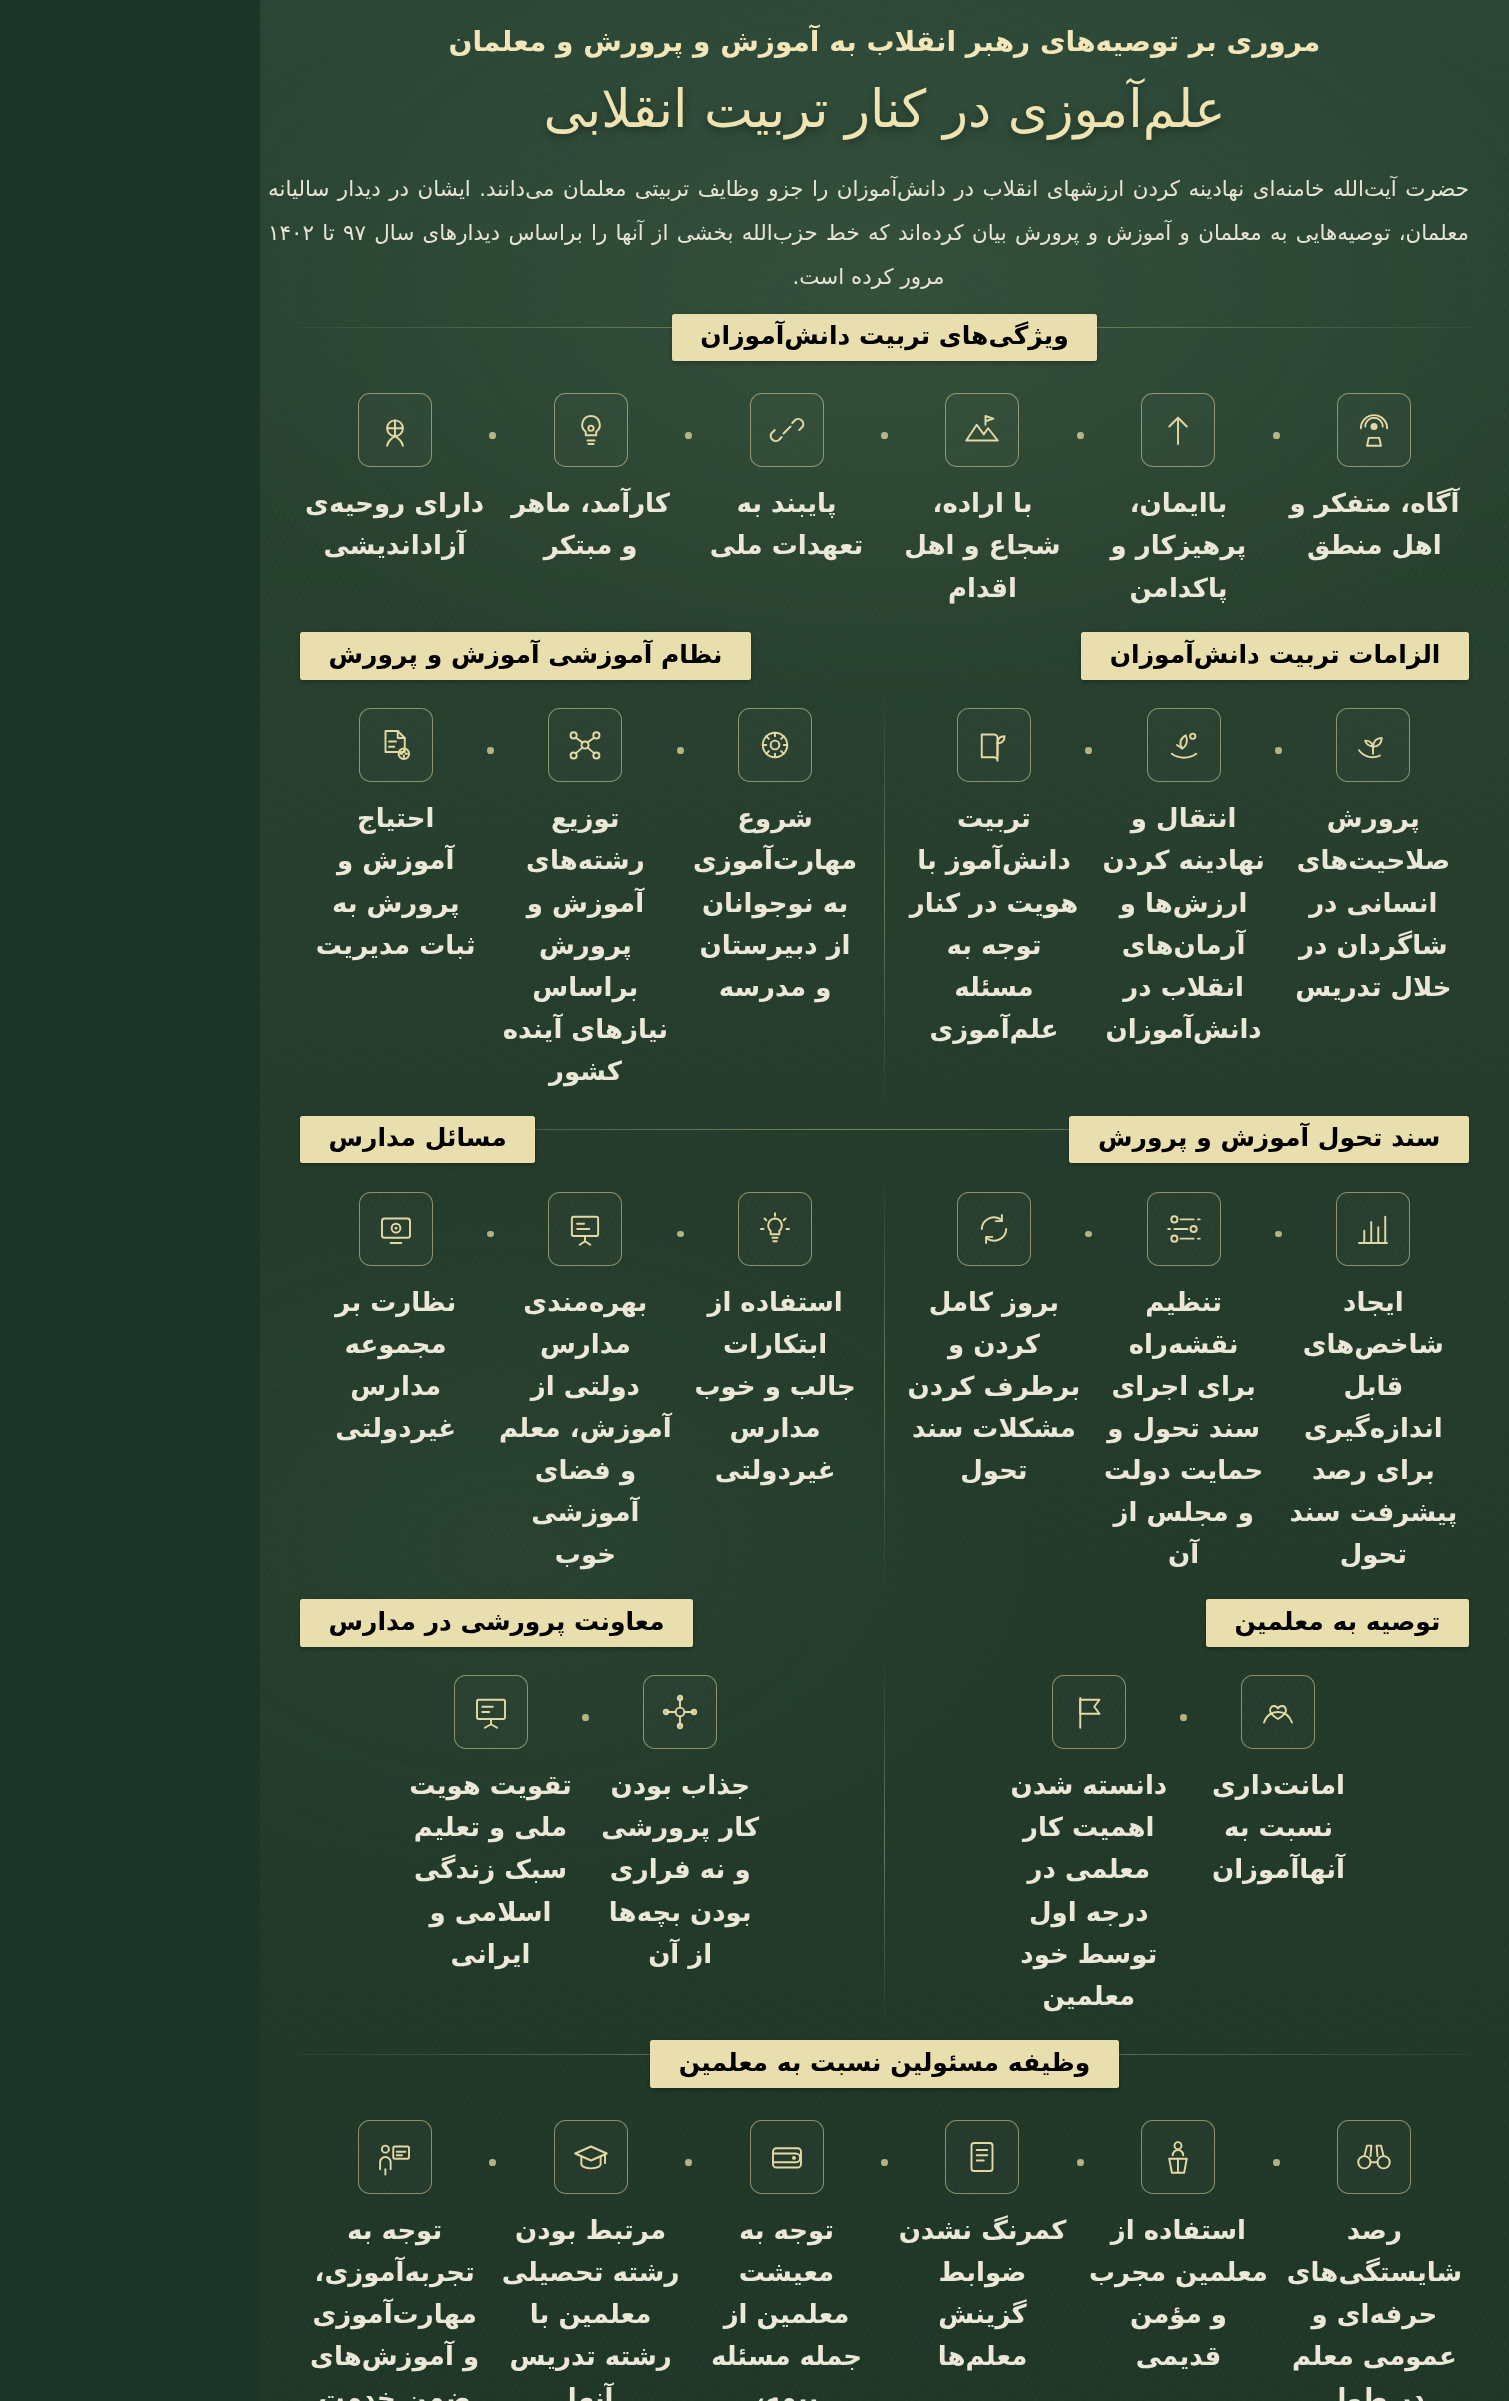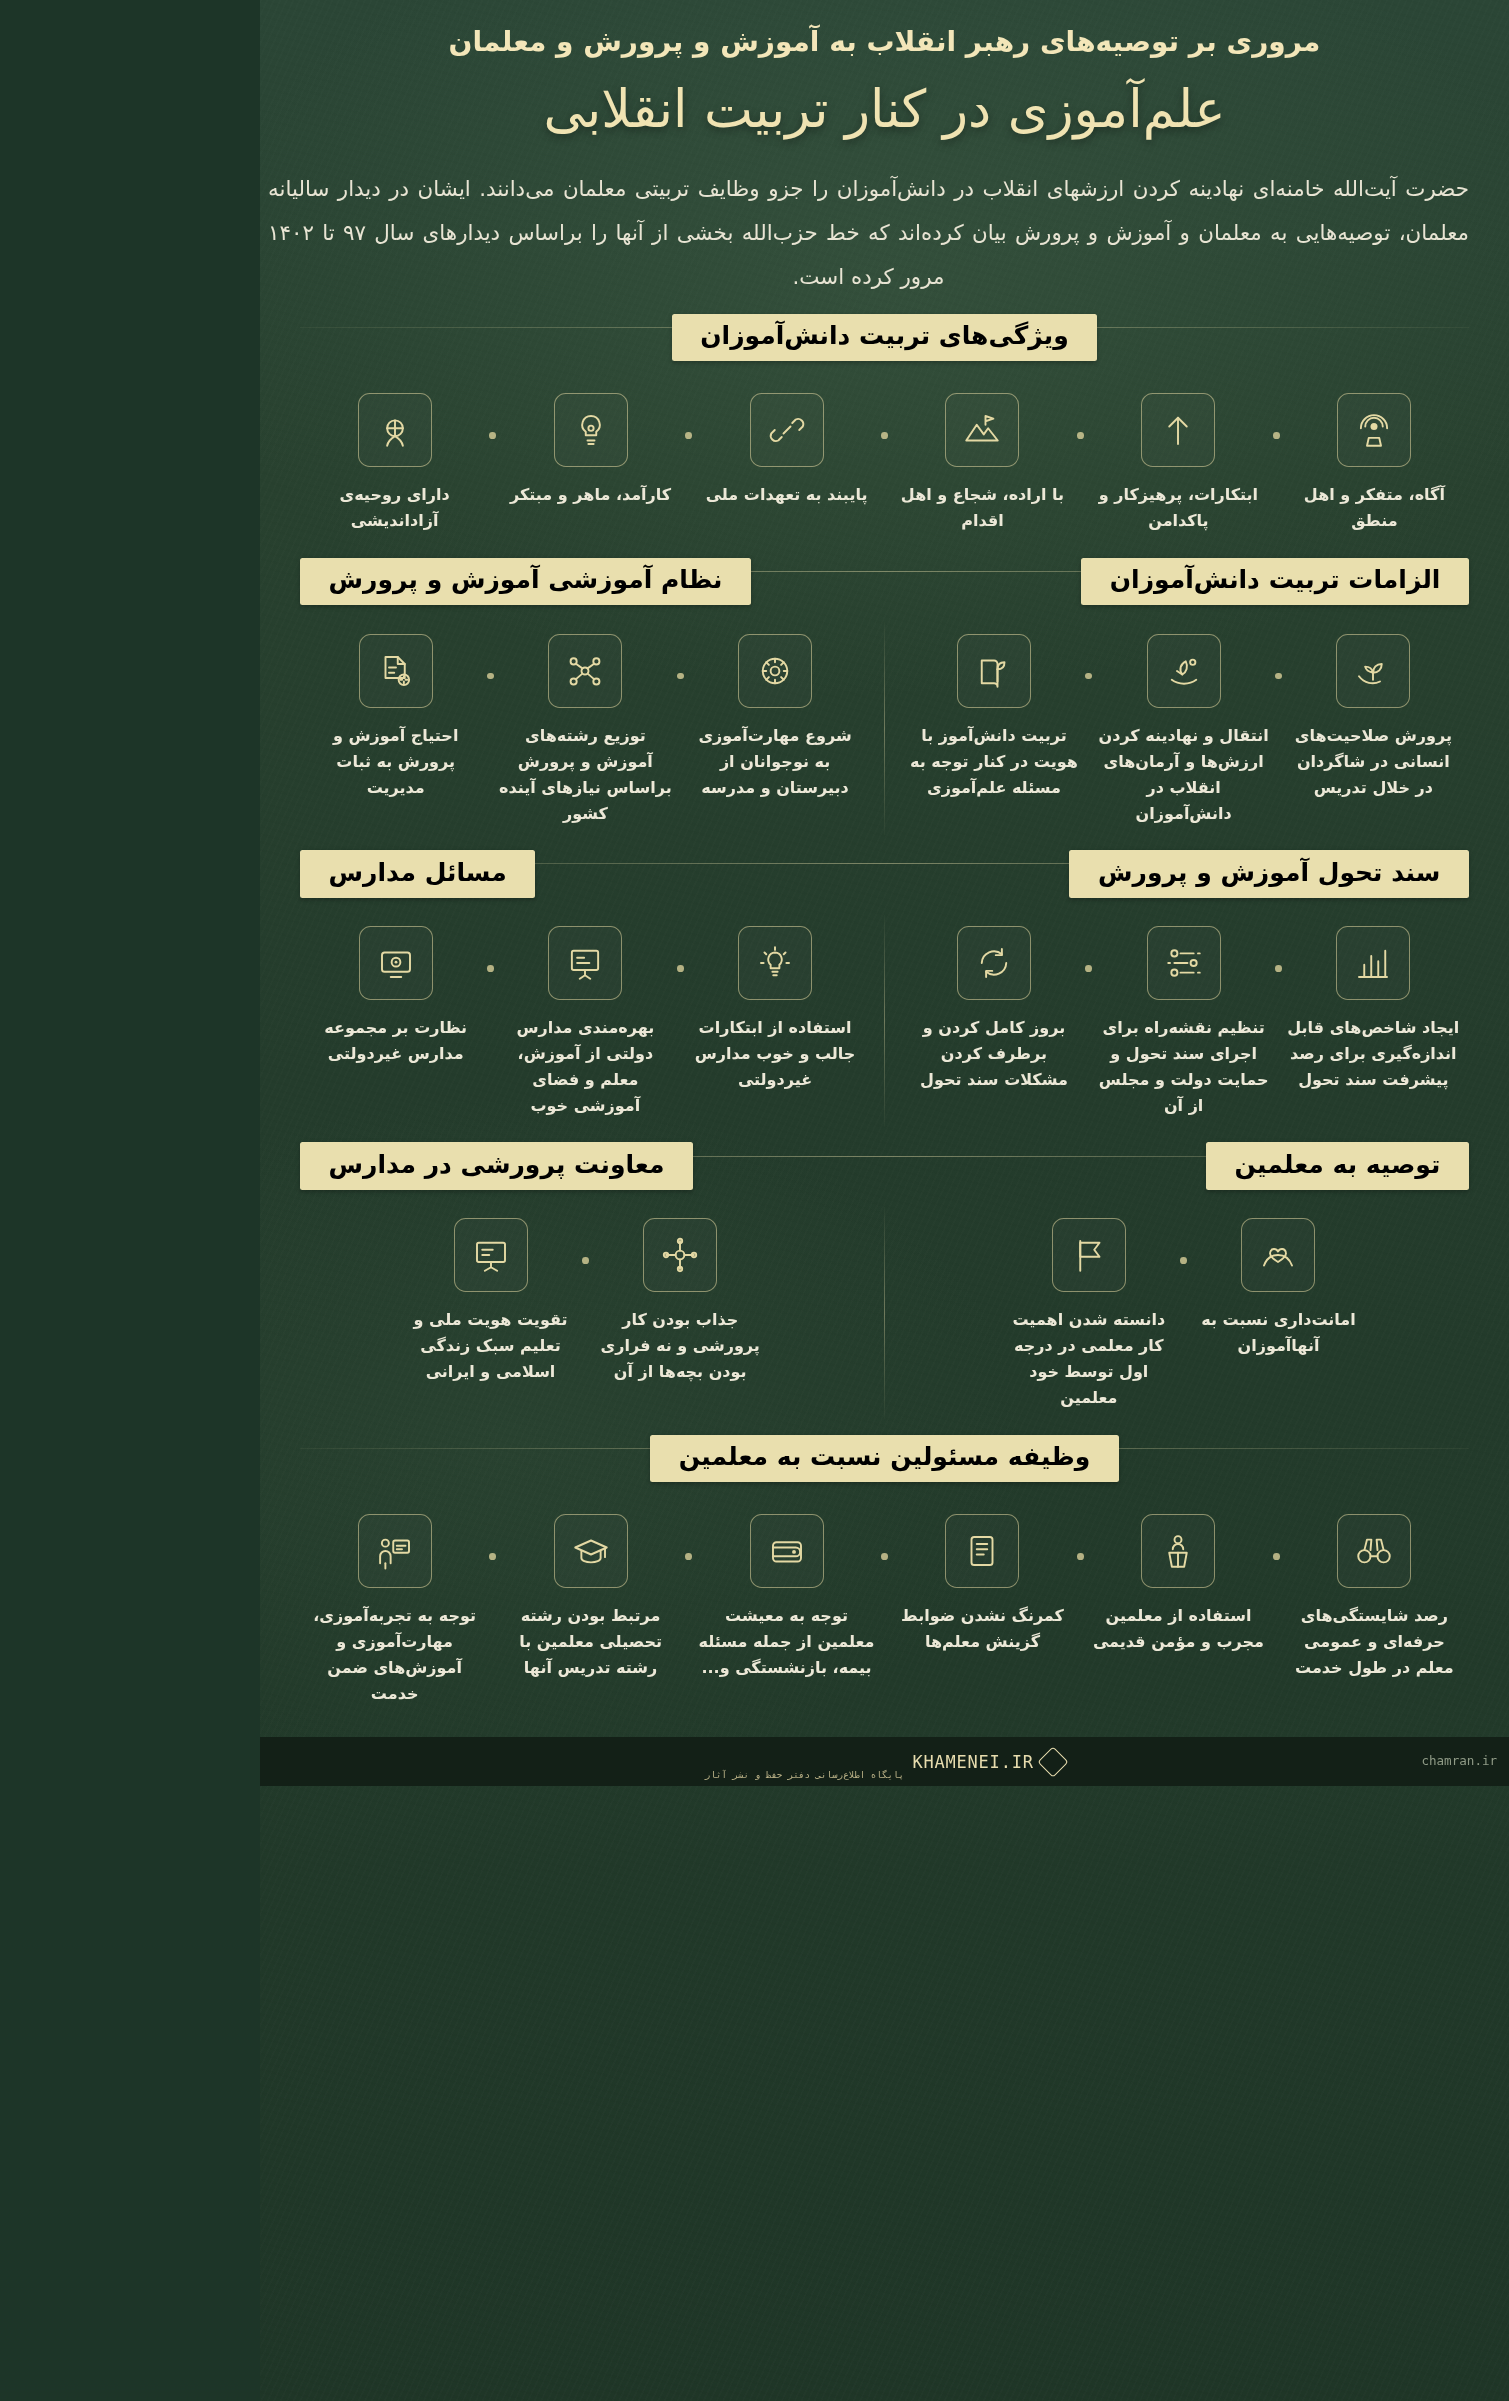--- a/index.html
+++ b/index.html
@@ -116,21 +116,21 @@
     border: 1.7px solid rgba(226,214,160,0.55);
     border-radius: 11.8px;
     display: flex;
     align-items: center;
     justify-content: center;
     background: rgba(255,255,255,0.02);
   }
   .ibox svg { width: 42px; height: 42px; display: block; }
   .cap {
     color: #ece8d7;
-    font-size: 16px;
+    font-size: 26px;
     line-height: 1.62;
     font-weight: bold;
   }
   .halves { display: flex; }
   .half { flex: 1 1 50%; }
   .vdiv {
     width: 0.8px;
     background: linear-gradient(180deg, rgba(230,220,170,0.02), rgba(230,220,170,0.38), rgba(230,220,170,0.02));
     margin: 17px 13.4px 0;
   }
@@ -201,21 +201,21 @@
             <div class="cap">آگاه، متفکر و اهل منطق</div>
           </div>
           <div class="dot"></div>
           <div class="cell">
             <div class="ibox">
               <svg viewBox="0 0 48 48" fill="none" stroke="#e4d9a4" stroke-width="2.2" stroke-linecap="round" stroke-linejoin="round">
                 <path d="M24 40V10"></path>
                 <path d="M14 20l10-10 10 10"></path>
               </svg>
             </div>
-            <div class="cap">ابتکارات، پرهیزکار و پاکدامن</div>
+            <div class="cap">باایمان، پرهیزکار و پاکدامن</div>
           </div>
           <div class="dot"></div>
           <div class="cell">
             <div class="ibox">
               <svg viewBox="0 0 48 48" fill="none" stroke="#e4d9a4" stroke-width="2.2" stroke-linecap="round" stroke-linejoin="round">
                 <path d="M6 36l12-18 8 11 5-7 11 14z"></path>
                 <path d="M28 18V8l9 3-9 3"></path>
               </svg>
             </div>
             <div class="cap">با اراده، شجاع و اهل اقدام</div>

